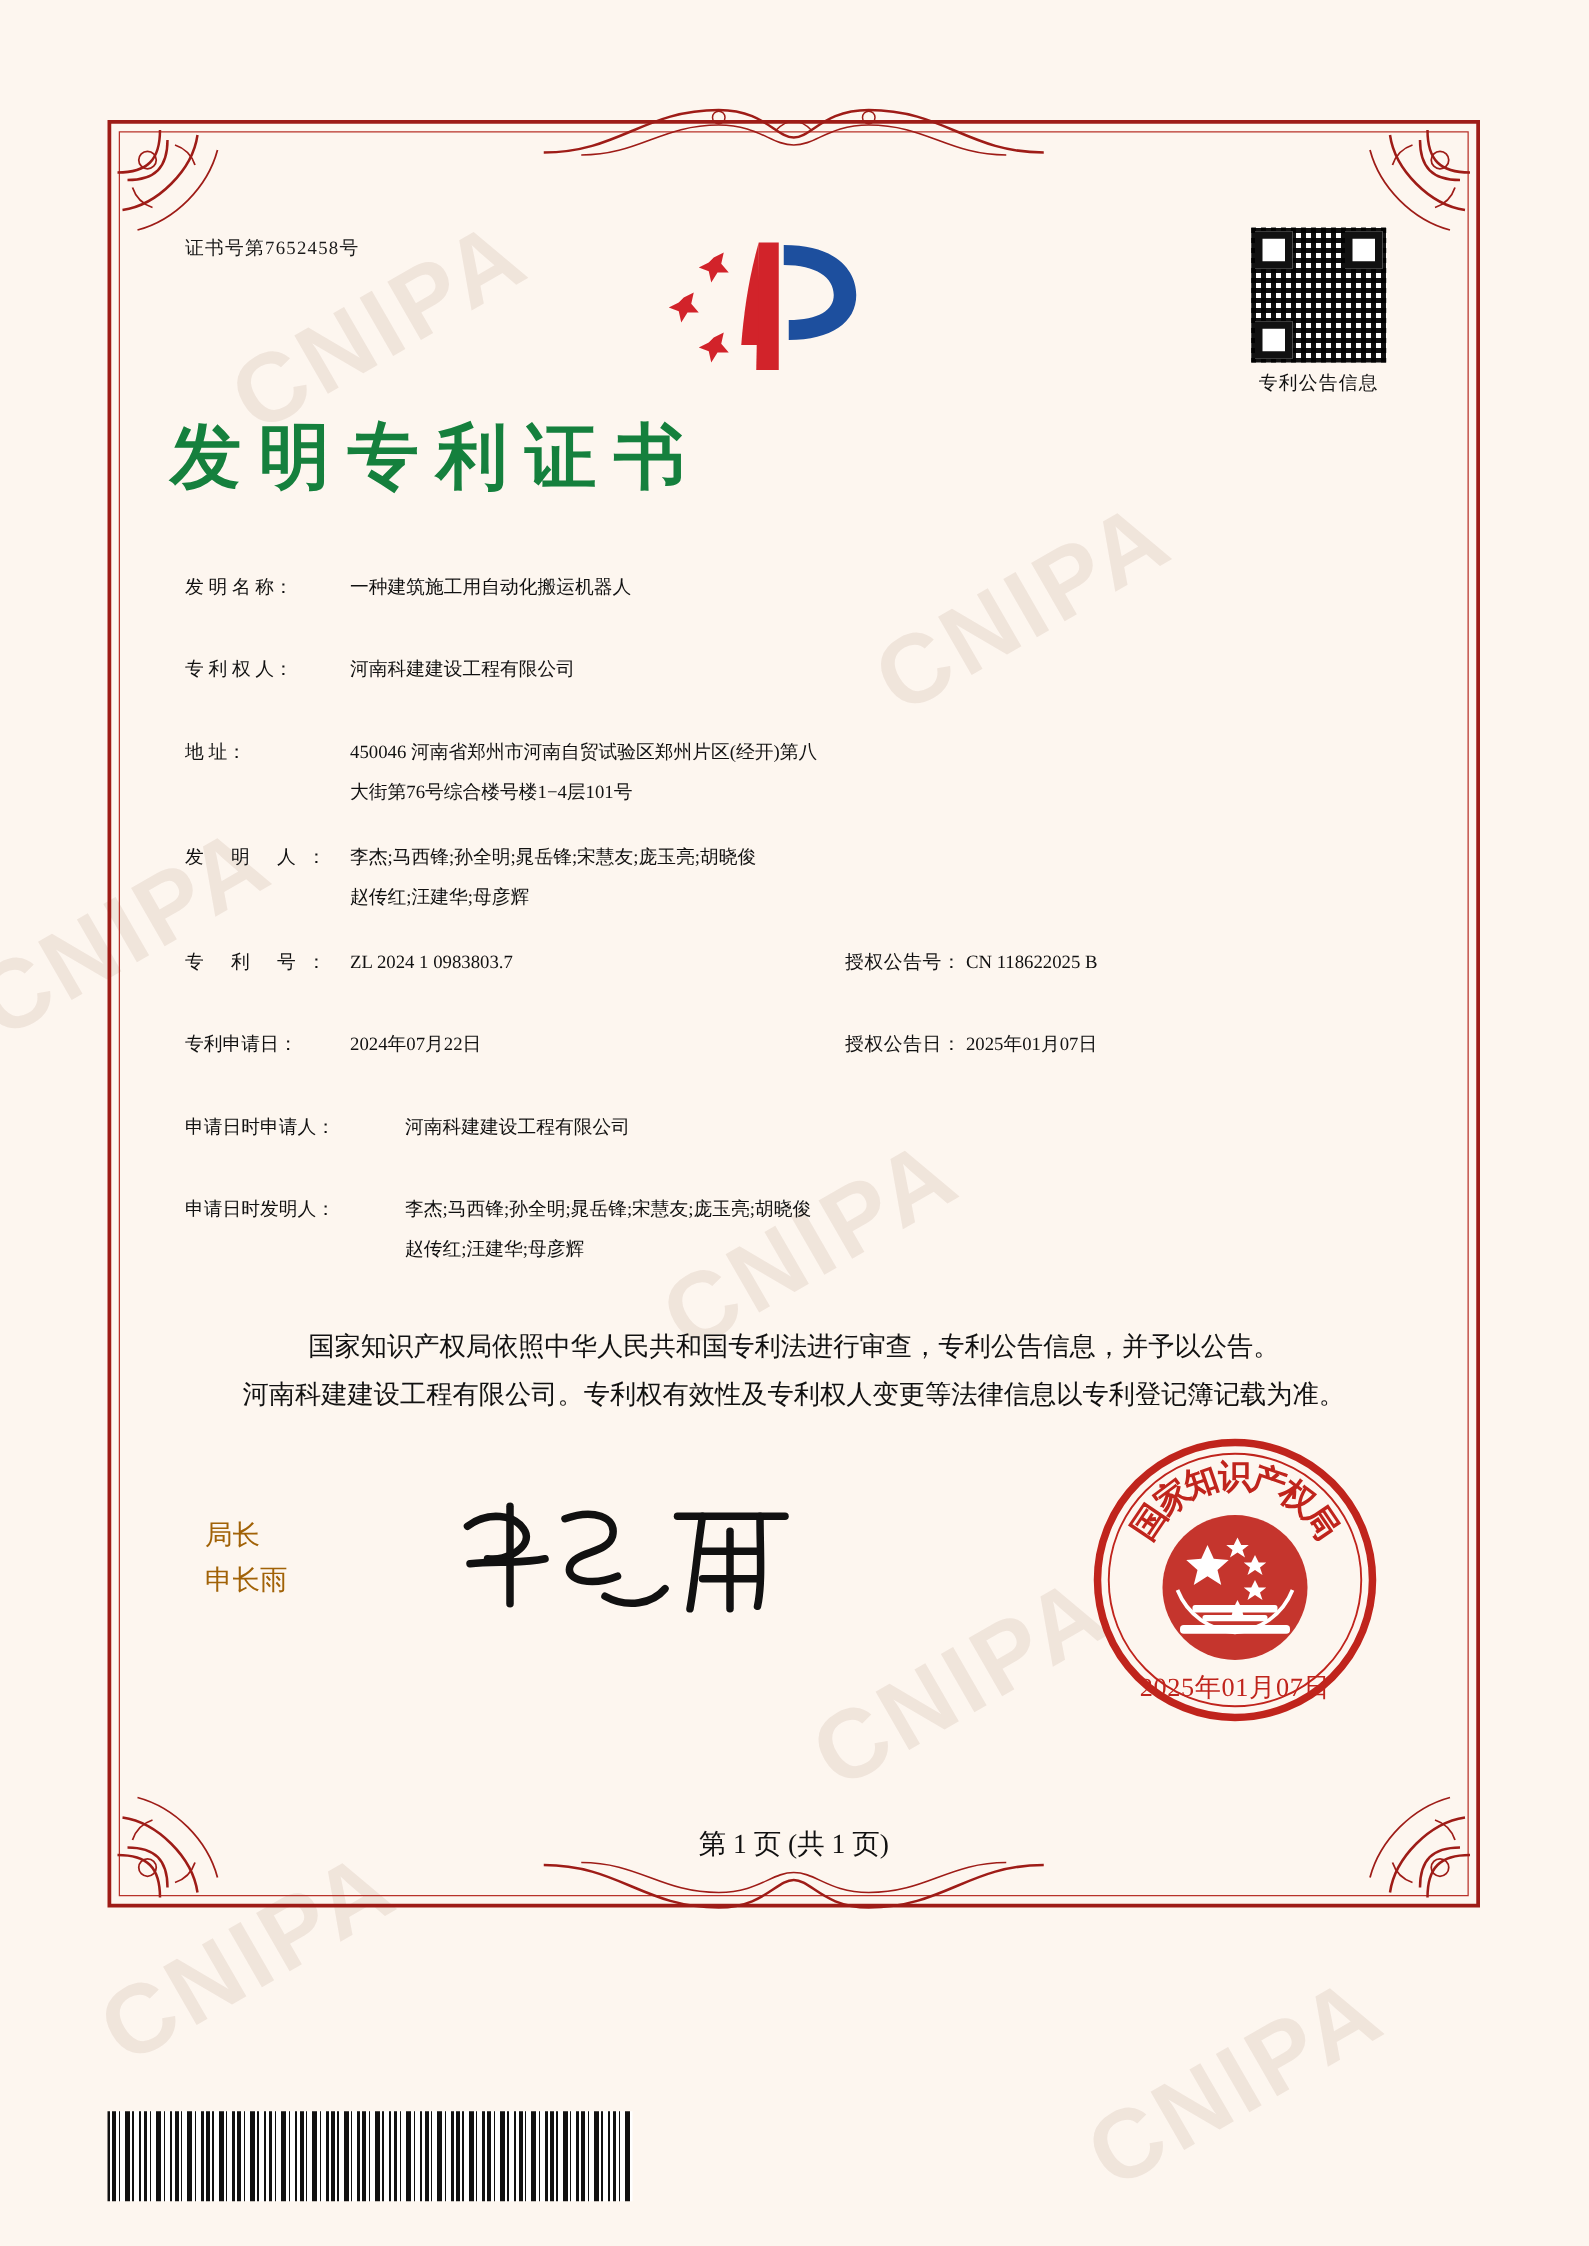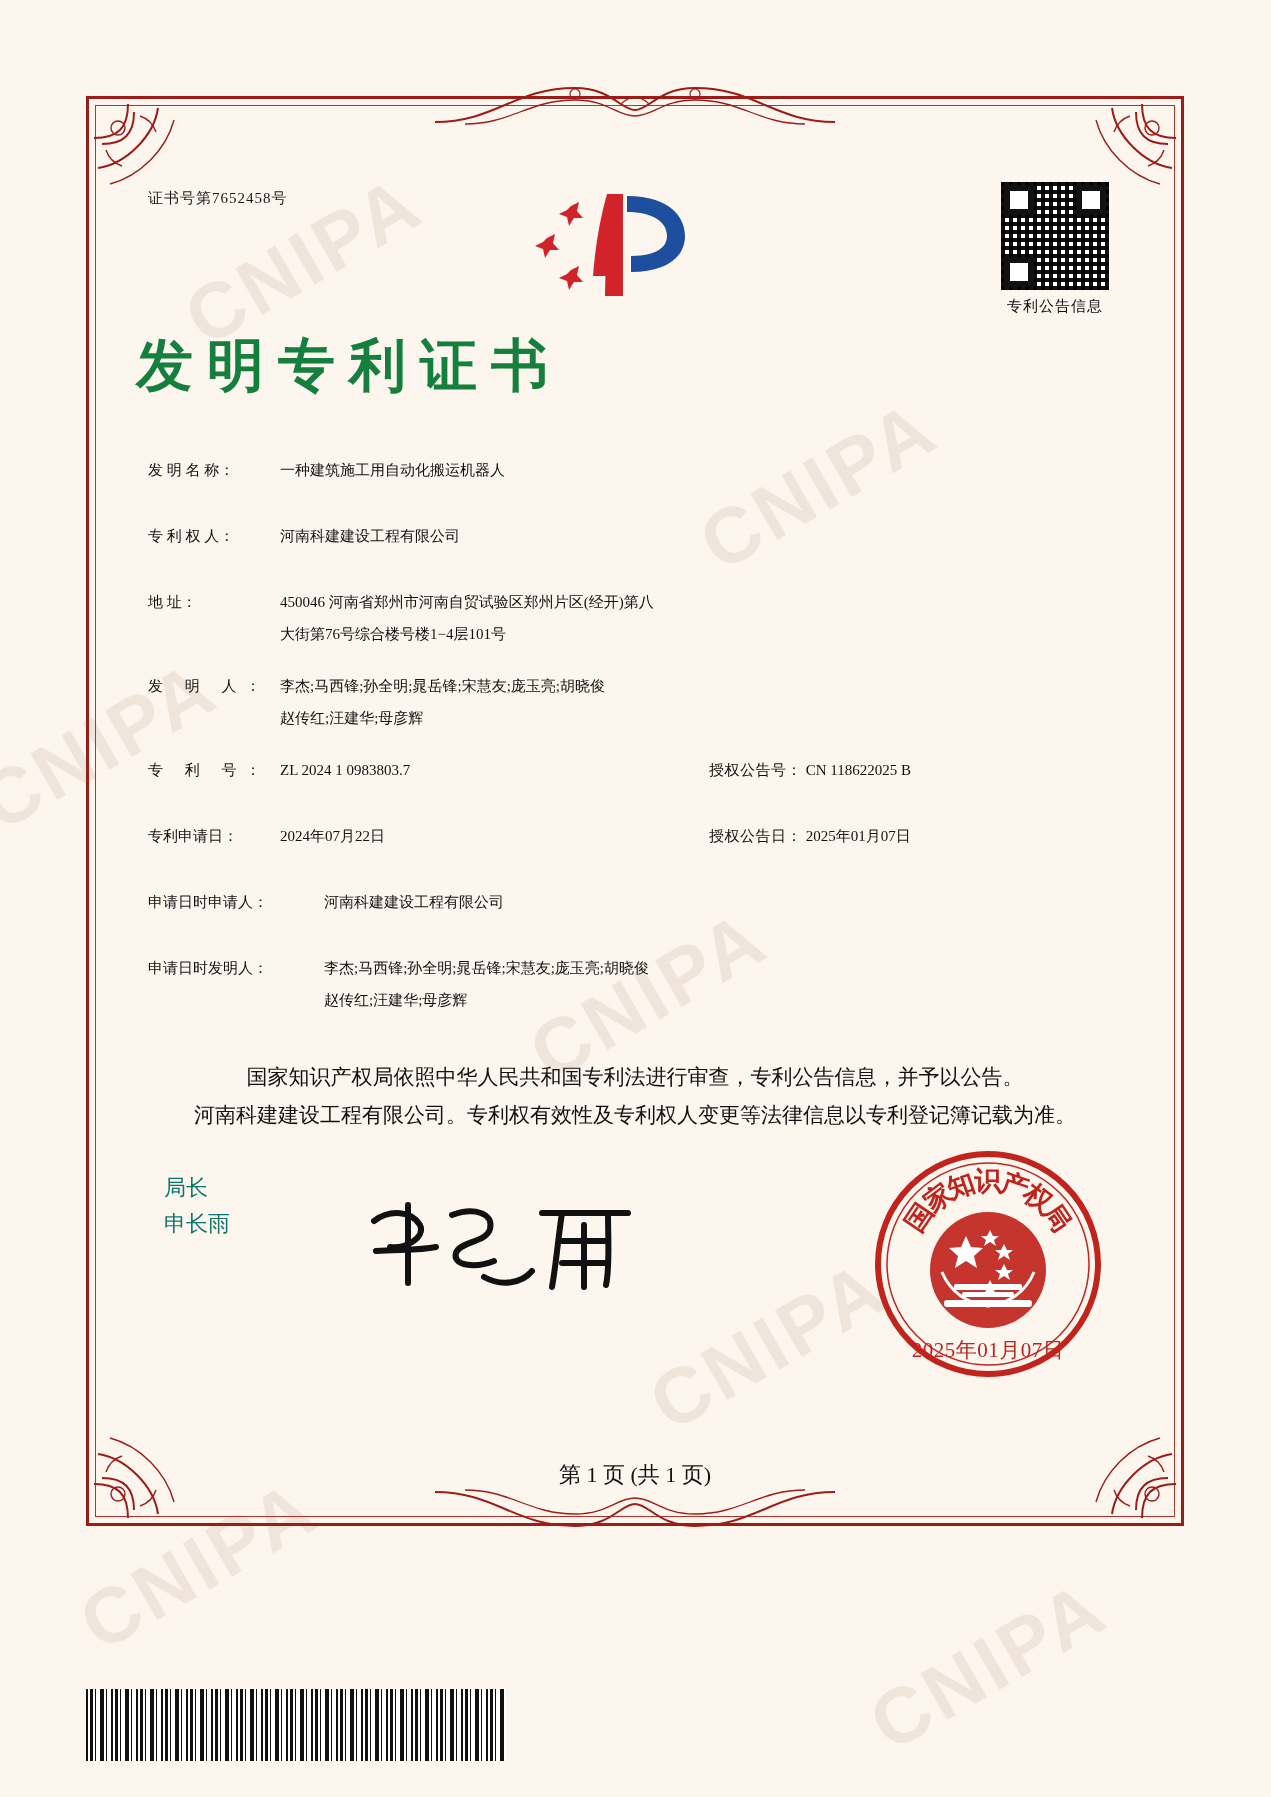--- a/index.html
+++ b/index.html
@@ -192,44 +192,44 @@
     display: inline-block;
     vertical-align: top;
     max-width: 700px;
   }
   .val .l2 { display: block; margin-left: 0; }
   .right-col {
     position: absolute;
     left: 528px;
     top: 0;
   }
-  .right-col .rlbl { letter-spacing: 0.5px; margin-left: 33px; }
+  .right-col .rlbl { letter-spacing: 0.5px; }
   .row.tight { margin-bottom: 20px; }
   .row.big-gap { margin-bottom: 34px; }
 
   
   .paras {
     position: absolute;
     left: 62px;
     right: 62px;
     top: 962px;
     font-size: 21px;
     line-height: 38px;
     color: #111;
     text-align: center;
   }
 
   
   .sig-block {
     position: absolute;
     left: 78px;
-    top: 1074px;
+    top: 1114px;
     font-size: 22px;
     line-height: 36px;
-    color: #0f766e;
+    color: #a16207;
   }
   .signature {
     position: absolute;
     left: 270px;
     top: 1095px;
     width: 300px;
     height: 110px;
   }
 
   .seal {

